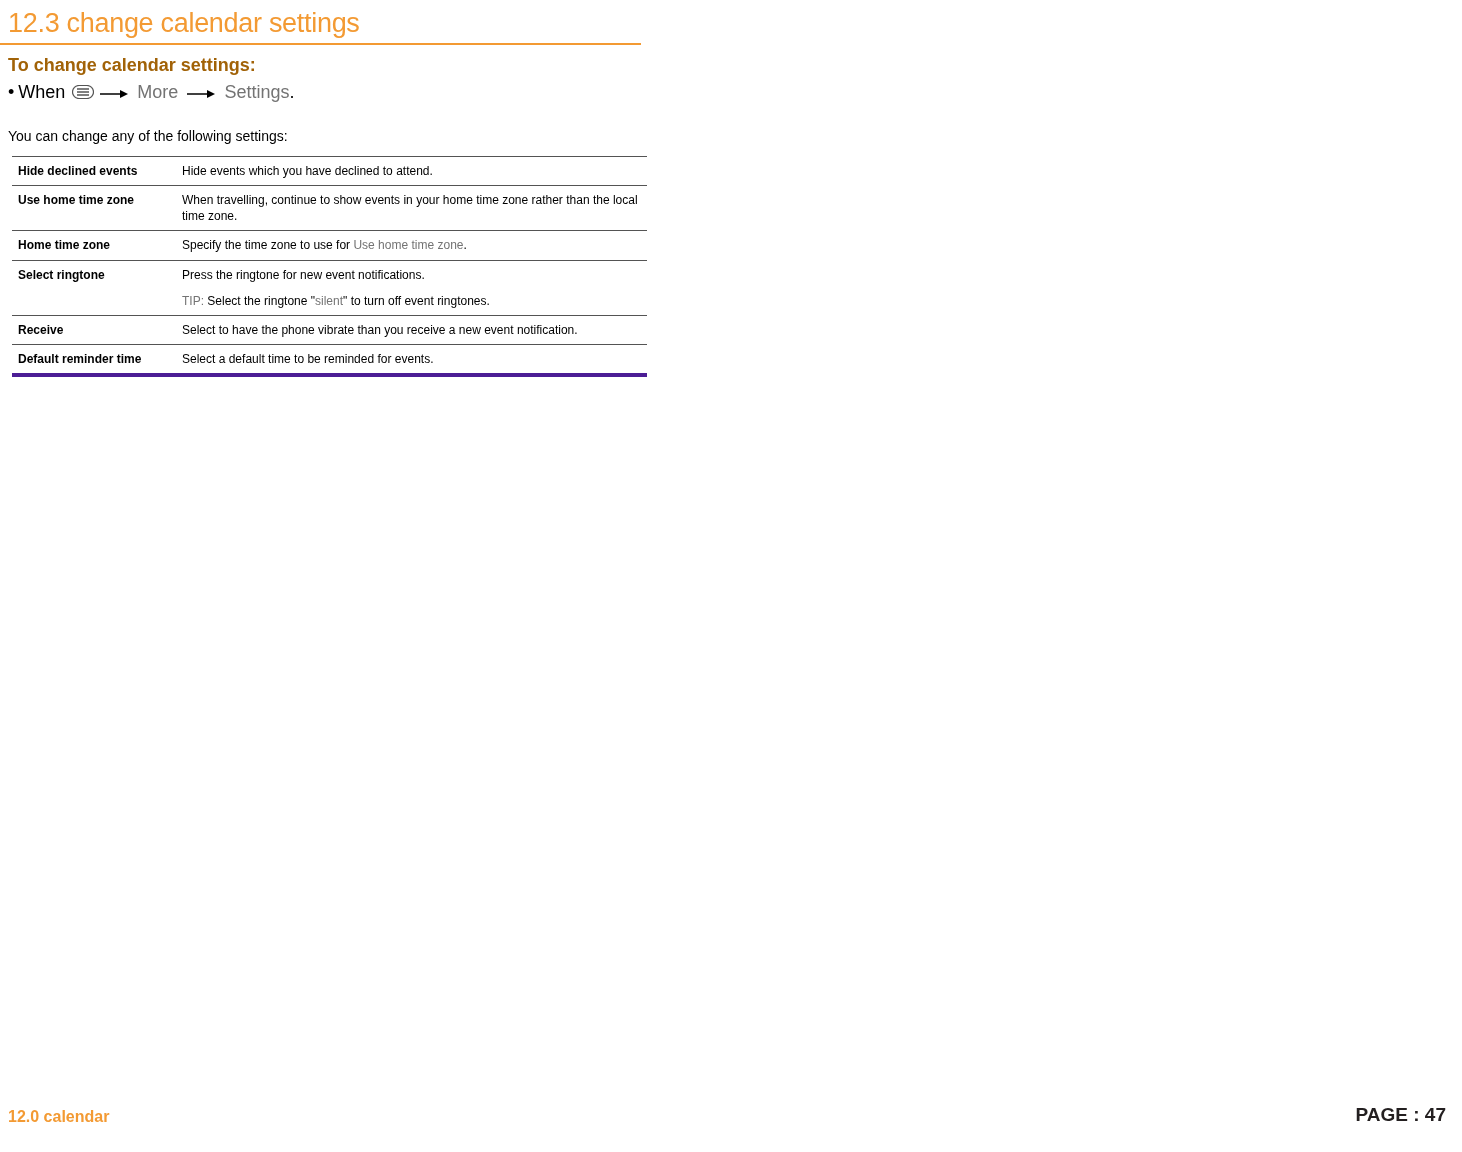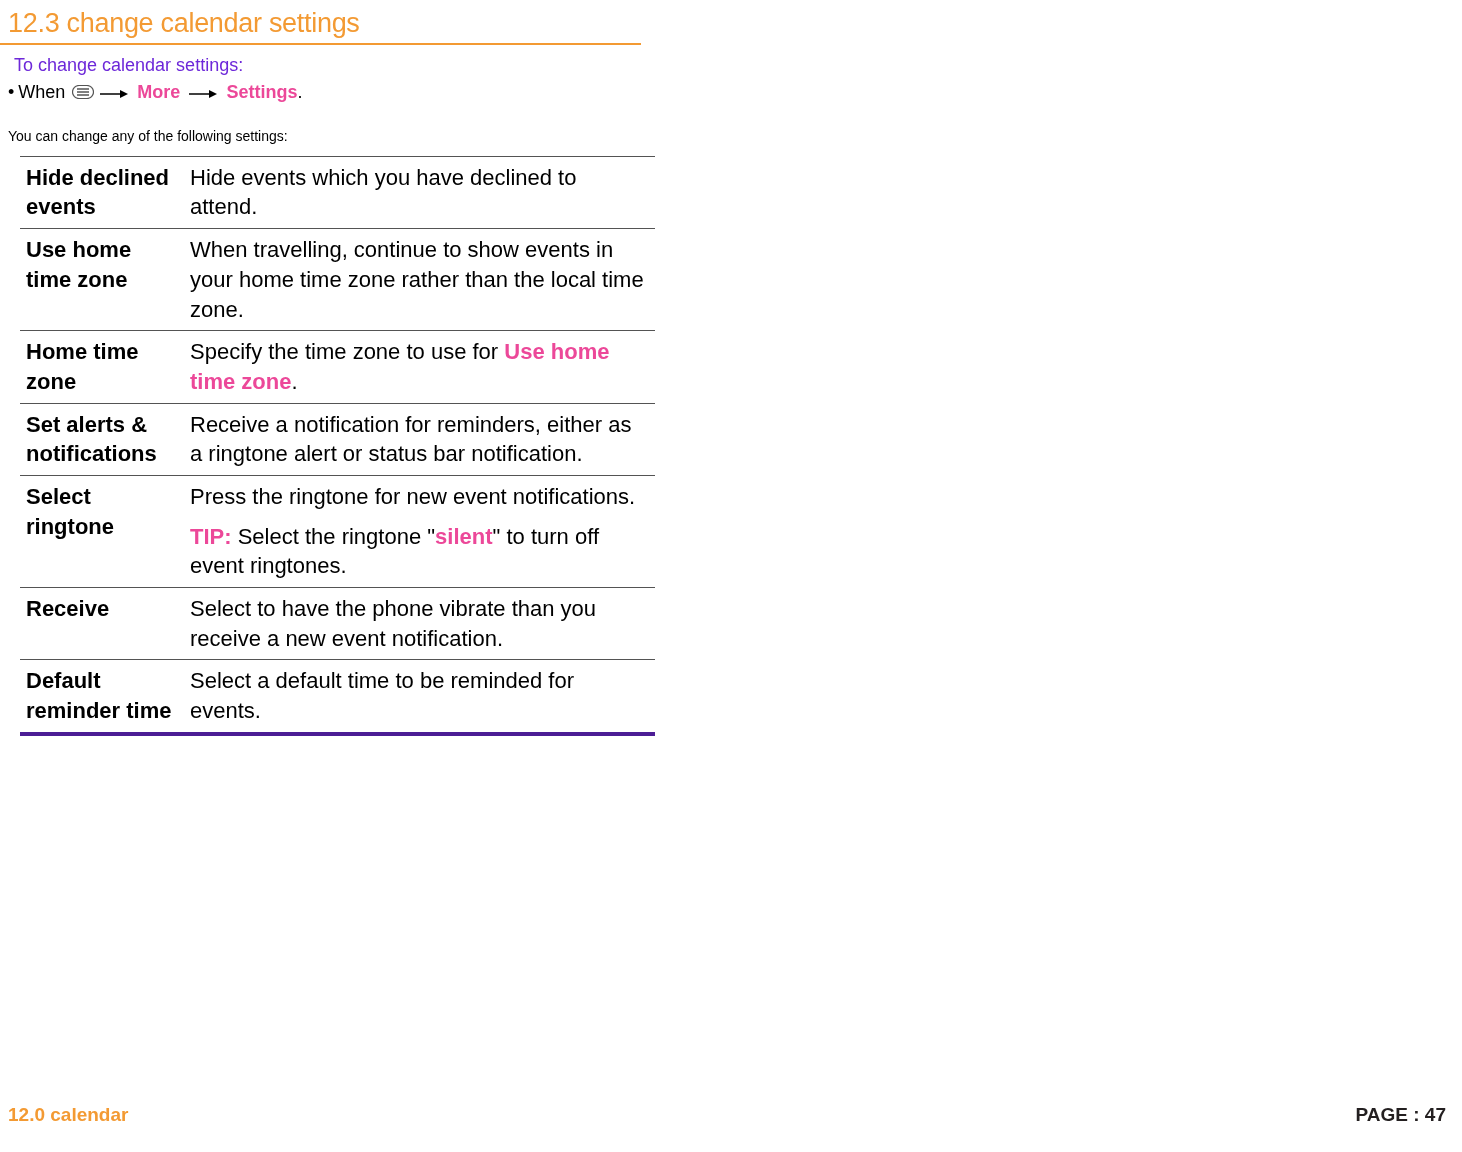--- a/index.html
+++ b/index.html
@@ -19,55 +19,55 @@
   }
   .heading {
     font-size: 27px;
     color: #f39a33;
     padding: 8px 8px 4px 8px;
     border-bottom: 2px solid #f39a33;
     width: 625px;
     letter-spacing: -0.3px;
   }
   .subheading {
-    color: #6d28d9;
-    font-weight: normal;
+    color: #a16207;
+    font-weight: bold;
     font-size: 18px;
-    padding: 10px 8px 2px 14px;
+    padding: 10px 8px 2px 8px;
   }
   .instruction {
     font-size: 18px;
     padding: 4px 8px 0 8px;
   }
   .bullet {
     padding-right: 4px;
   }
   .menu-icon {
     display: inline-block;
     vertical-align: middle;
     margin: 0 2px;
   }
   .arrow {
     display: inline-block;
     vertical-align: middle;
     margin: 0 4px;
   }
   .orange-bold {
-    color: #ec4899;
-    font-weight: bold;
+    color: #737373;
+    font-weight: normal;
   }
   .intro-text {
     font-size: 14px;
     padding: 24px 8px 12px 8px;
   }
   .settings-table {
     border-collapse: collapse;
-    margin-left: 20px;
+    margin-left: 12px;
     width: 635px;
-    font-size: 22px;
+    font-size: 12px;
   }
   .settings-table tr {
     border-top: 1px solid #545454;
   }
   .settings-table tr:last-child {
     border-bottom: 4px solid #4c1d95;
   }
   .settings-table td {
     padding: 6px 8px 6px 6px;
     vertical-align: top;
@@ -79,21 +79,21 @@
   }
   .tip-line {
     padding-top: 10px;
   }
   .footer-left {
     position: absolute;
     bottom: 14px;
     left: 8px;
     color: #f39a33;
     font-weight: bold;
-    font-size: 19px;
+    font-size: 16px;
   }
   .footer-right {
     position: absolute;
     bottom: 14px;
     right: 16px;
     color: #231f20;
     font-weight: bold;
     font-size: 19px;
   }
 </style>
@@ -130,24 +130,20 @@
     </tr>
     <tr>
       <td class="label">Use home time zone</td>
       <td>When travelling, continue to show events in your home time zone rather than the local time zone.</td>
     </tr>
     <tr>
       <td class="label">Home time zone</td>
       <td><span>Specify the time zone to use for </span><span class="orange-bold">Use home time zone</span><span>.</span></td>
     </tr>
     <tr>
-      <td class="label">Set alerts &amp; notifications</td>
-      <td>Receive a notification for reminders, either as a ringtone alert or status bar notification.</td>
-    </tr>
-    <tr>
       <td class="label">Select ringtone</td>
       <td>
         <div>Press the ringtone for new event notifications.</div>
         <div class="tip-line"><span class="orange-bold">TIP:</span><span> Select the ringtone "</span><span class="orange-bold">silent</span><span>" to turn off event ringtones.</span></div>
       </td>
     </tr>
     <tr>
       <td class="label">Receive</td>
       <td>Select to have the phone vibrate than you receive a new event notification.</td>
     </tr>

